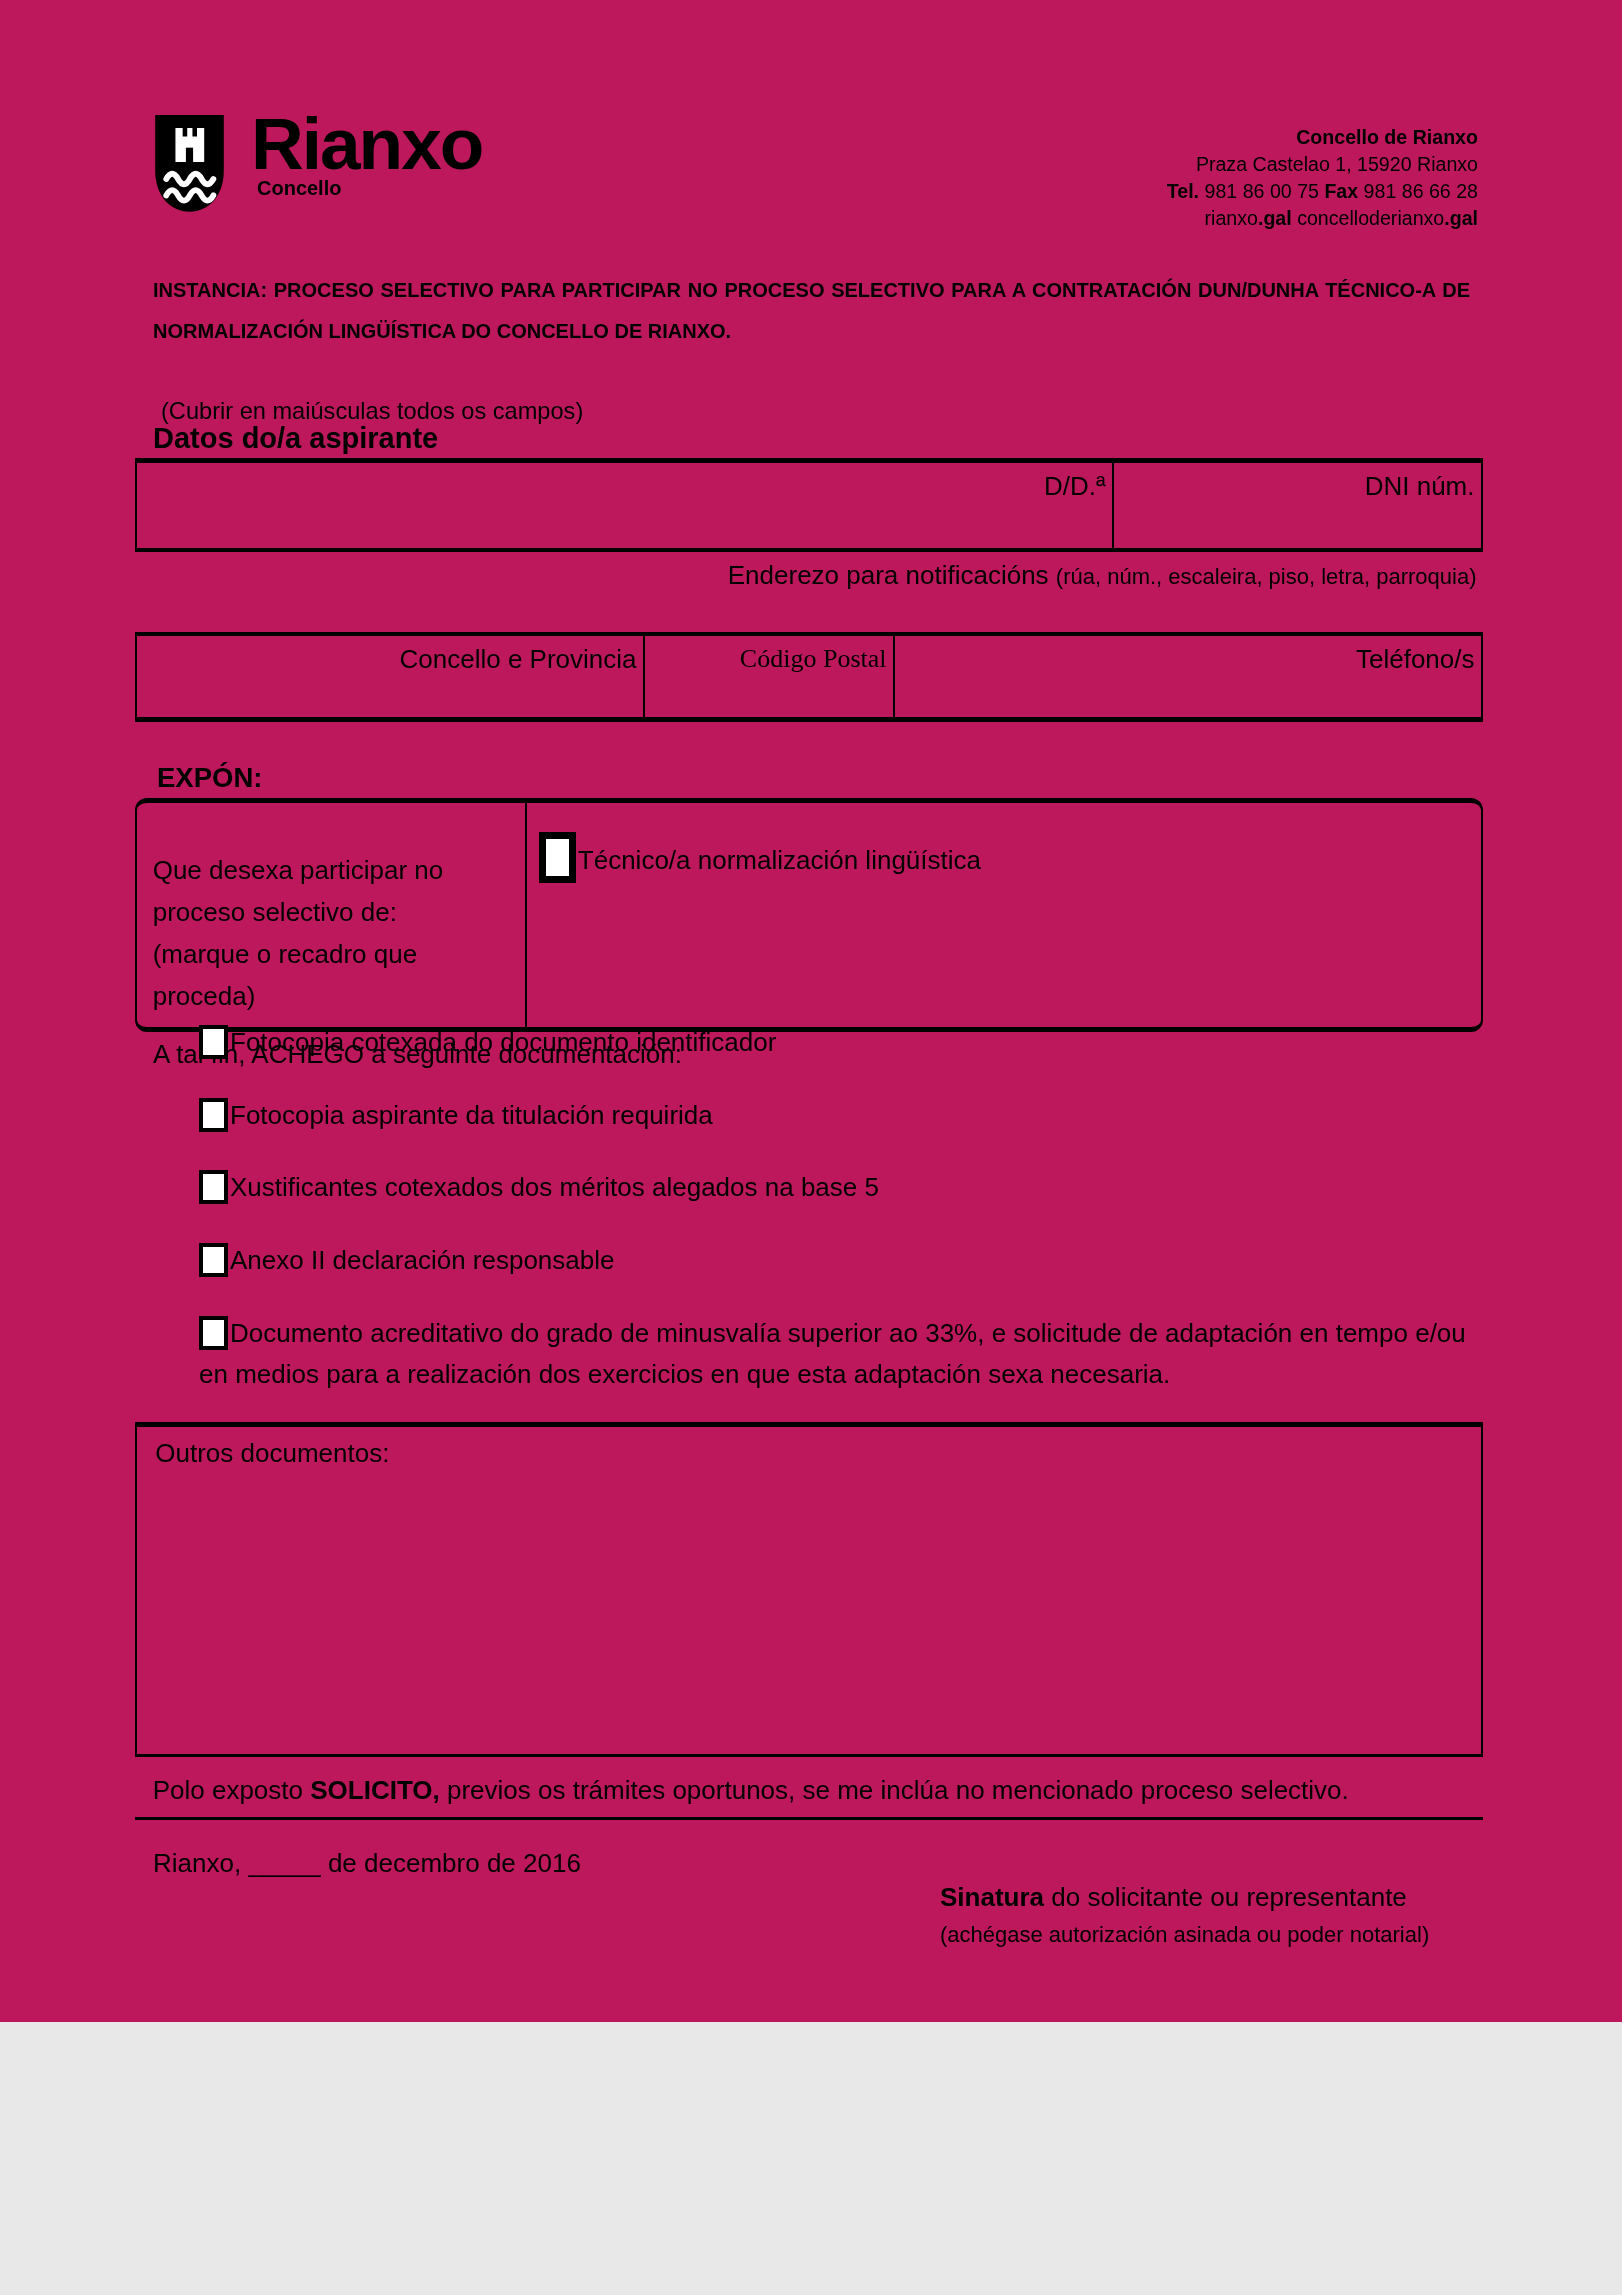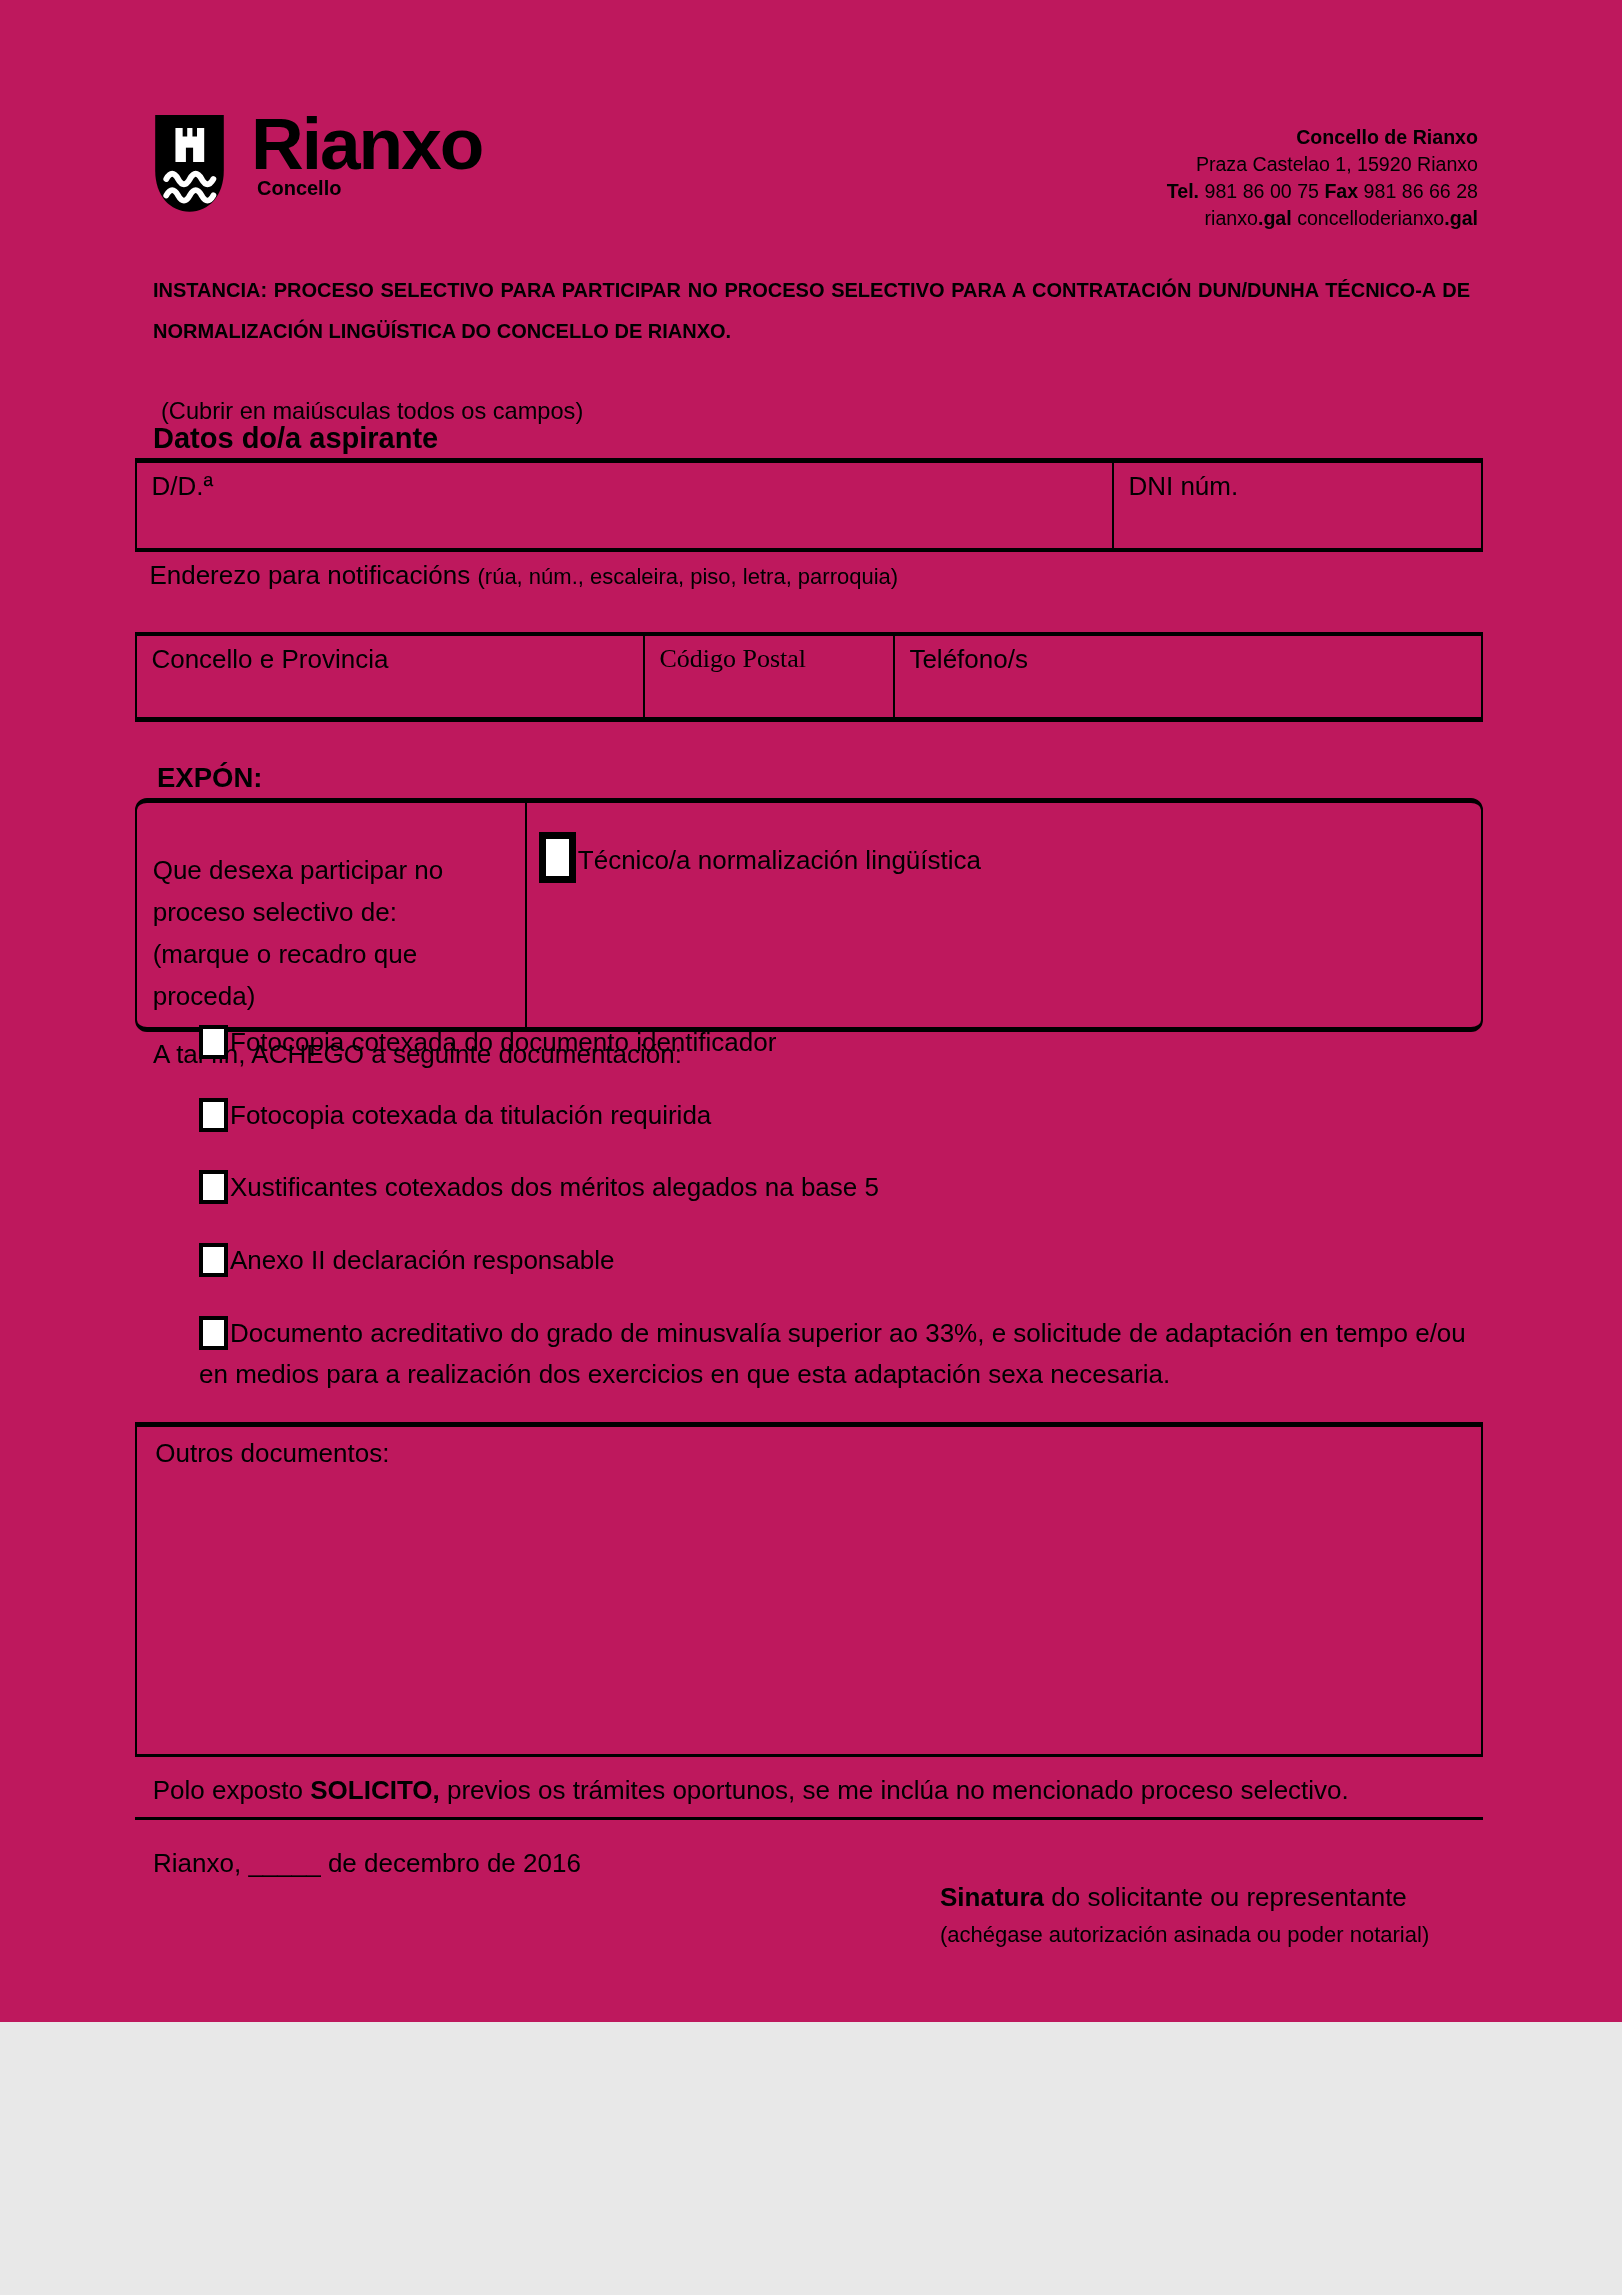--- a/index.html
+++ b/index.html
@@ -44,21 +44,21 @@
   
   .sec-heading {
     position: absolute; left: 153px; top: 422px;
     font-size: 29px; font-weight: bold;
   }
   .t1 { position: absolute; left: 135px; top: 458px; width: 1348px; font-size: 26px; }
   .t1 .row { display: flex; border-left: 2px solid #000; border-right: 2px solid #000; }
   .t1 .r1 { border-top: 5.2px solid #000; height: 90px; }
   .t1 .r2 { border-top: 4.6px solid #000; height: 84px; display: block; }
   .t1 .r3 { border-top: 4.6px solid #000; border-bottom: 5.2px solid #000; height: 90px; }
-  .t1 .cell { padding: 7.9px 6.5px 0 14.4px; }
+  .t1 .cell { padding: 7.9px 6.5px 0 14.4px; text-align: right; }
   .c-name { width: 977px; border-right: 2px solid #000; }
   .c-dni  { flex: 1; }
   .c-conc { width: 508px; border-right: 2px solid #000; }
   .c-cp   { width: 250px; border-right: 2px solid #000; font-family: Liberation Serif, serif; }
   .c-tel  { flex: 1; }
   .hint { font-size: 22px; }
 
   
   .expon-heading {
     position: absolute; left: 157px; top: 762px;
@@ -177,21 +177,21 @@
       <span class="cbx cbx-lg"></span><span>Técnico/a normalización lingüística</span>
     </div>
   </div>
 
   <div class="docs-intro">A tal fin, ACHEGO a seguinte documentación:</div>
 
   <div class="doc-item" style="top:1022px">
     <span class="cbx"></span><span>Fotocopia cotexada do documento identificador</span>
   </div>
   <div class="doc-item" style="top:1095px">
-    <span class="cbx"></span><span>Fotocopia cotexada da titulación requirida</span>
+    <span class="cbx"></span><span>Fotocopia aspirante da titulación requirida</span>
   </div>
   <div class="doc-item" style="top:1167px">
     <span class="cbx"></span><span>Xustificantes cotexados dos méritos alegados na base 5</span>
   </div>
   <div class="doc-item" style="top:1240px">
     <span class="cbx"></span><span>Anexo II declaración responsable</span>
   </div>
   <div class="doc-item" style="top:1313px">
     <span class="cbx"></span><span>Documento acreditativo do grado de minusvalía superior ao 33%, e solicitude de adaptación en tempo e/ou en medios para a realización dos exercicios en que esta adaptación sexa necesaria.</span>
   </div>

